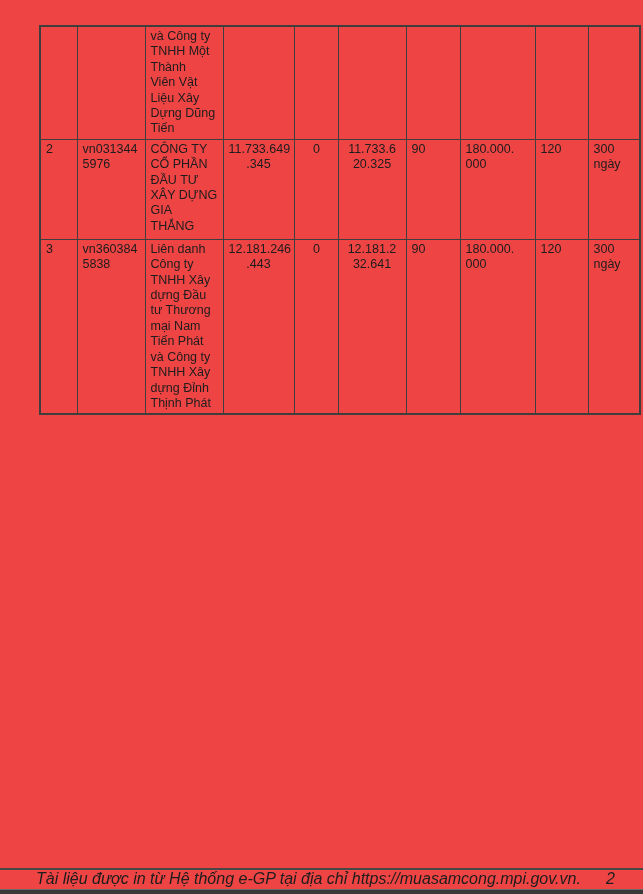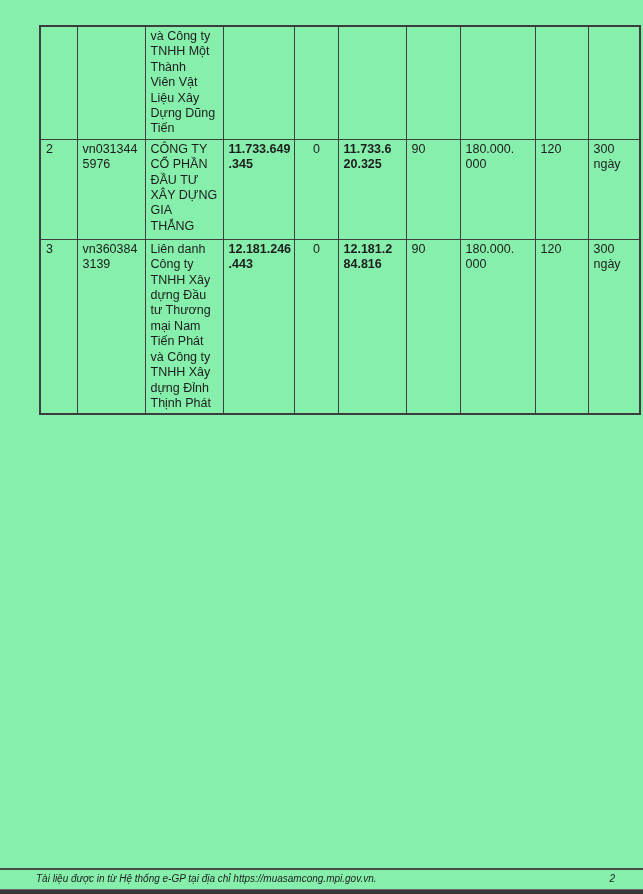--- a/index.html
+++ b/index.html
@@ -2,21 +2,21 @@
 <html><head>
 <meta charset="utf-8">
 <style>
   html, body { margin: 0; padding: 0; }
   body { width: 643px; height: 894px; background: #ffffff; overflow: hidden; }
 
   .page {
     position: relative;
     width: 643px;
     height: 894px;
-    background: #86efac;
+    background: #ef4444;
     font-family: "Liberation Sans", sans-serif;
     color: #1d1d1d;
   }
 
   table.doc-table {
     position: absolute;
     left: 39px;
     top: 25px;
     width: 602px;
     border-collapse: collapse;
@@ -27,42 +27,42 @@
     border: 1px solid #3e3e3e;
     vertical-align: top;
     white-space: pre;
     overflow: hidden;
     font-size: 12.5px;
     line-height: 15.4px;
     padding: 2px 4px 2px 5px;
     color: #1d1d1d;
     text-align: left;
   }
-  table.doc-table td.num-right { text-align: left; padding-right: 5px; font-weight: bold; }
+  table.doc-table td.num-right { text-align: center; padding-right: 5px; }
   table.doc-table td.num-center { text-align: center; }
 
   tr.row-cont  { height: 112px; }
   tr.row-two   { height: 100px; }
   tr.row-three { height: 172px; }
 
   .footer-rule {
     position: absolute;
     left: 0; right: 0;
     top: 868px;
     height: 2px;
     background: #474747;
   }
   .footer {
     position: absolute;
     left: 36px; right: 28px;
     top: 872px;
     display: flex;
     justify-content: space-between;
     align-items: center;
-    font-size: 10px;
+    font-size: 16px;
     line-height: 13px;
     font-style: italic;
     color: #1d1d1d;
   }
   .bottom-bar {
     position: absolute;
     left: 0; right: 0;
     bottom: 0;
     height: 4px;
     background: #383838;
@@ -124,37 +124,37 @@
         <td>90</td>
         <td>180.000.
 000</td>
         <td>120</td>
         <td>300
 ngày</td>
       </tr>
       <tr class="row-three">
         <td>3</td>
         <td>vn360384
-3139</td>
+5838</td>
         <td>Liên danh
 Công ty
 TNHH Xây
 dựng Đầu
 tư Thương
 mại Nam
 Tiến Phát
 và Công ty
 TNHH Xây
 dựng Đỉnh
 Thịnh Phát</td>
         <td class="num-right">12.181.246
 .443</td>
         <td class="num-center">0</td>
         <td class="num-right">12.181.2
-84.816</td>
+32.641</td>
         <td>90</td>
         <td>180.000.
 000</td>
         <td>120</td>
         <td>300
 ngày</td>
       </tr>
     </tbody>
   </table>
 

